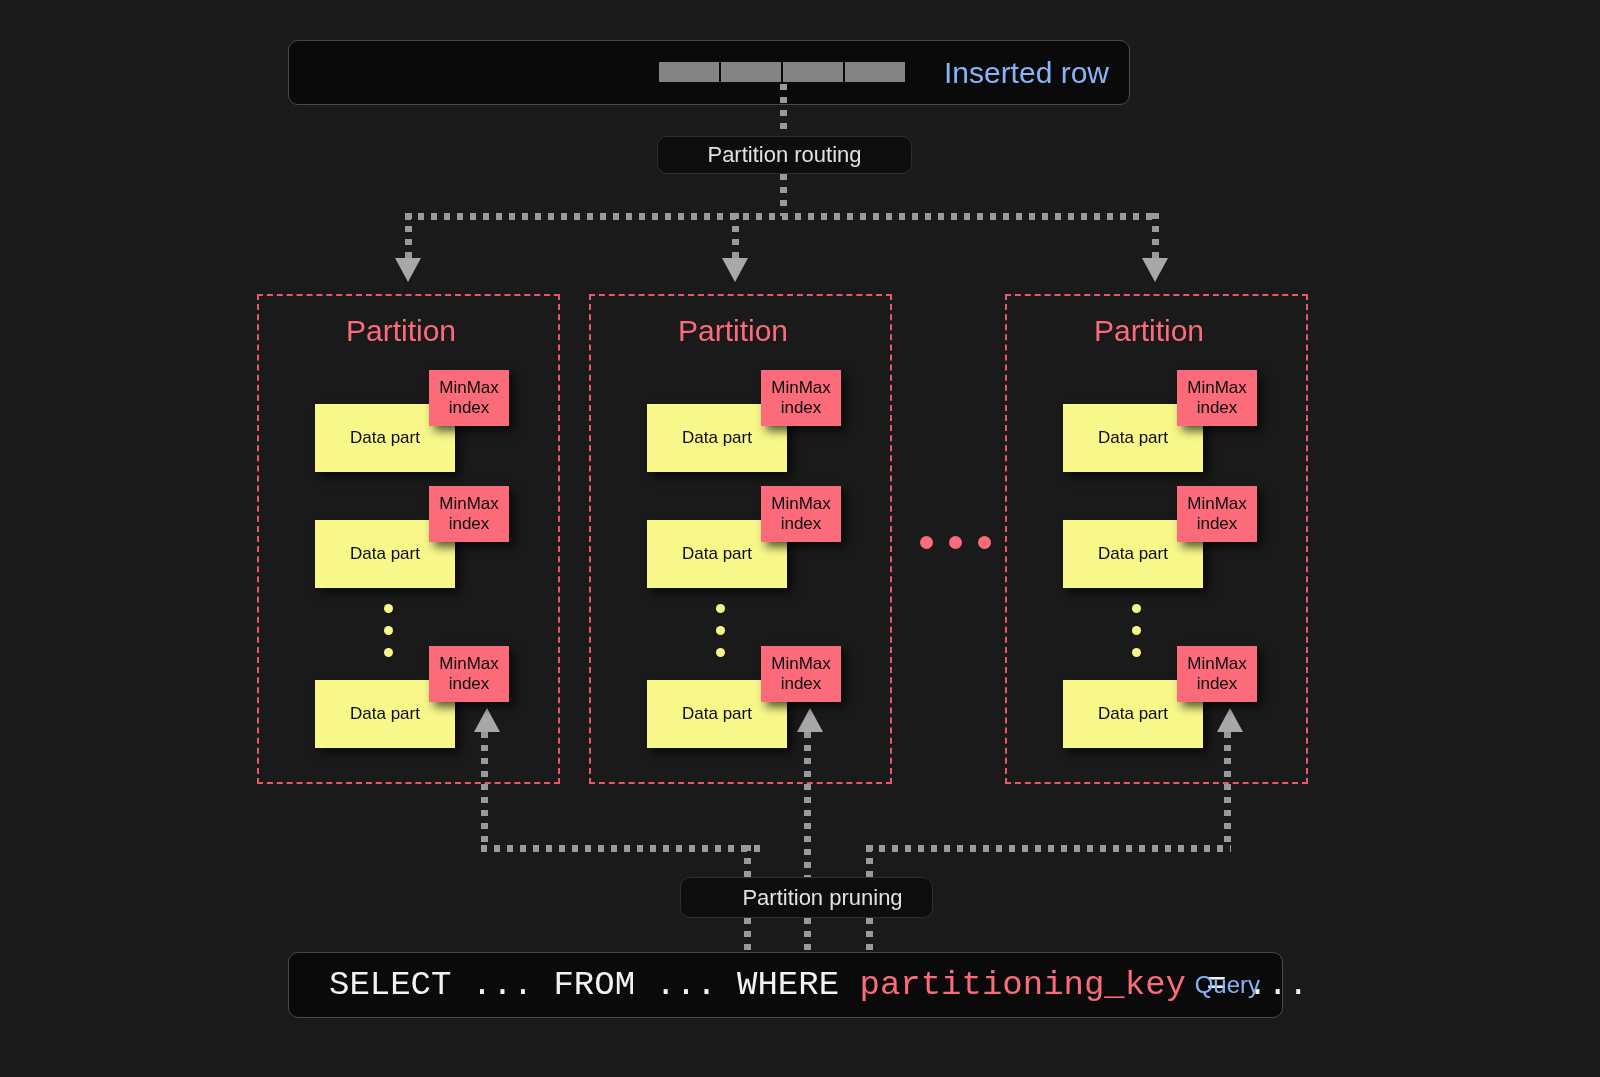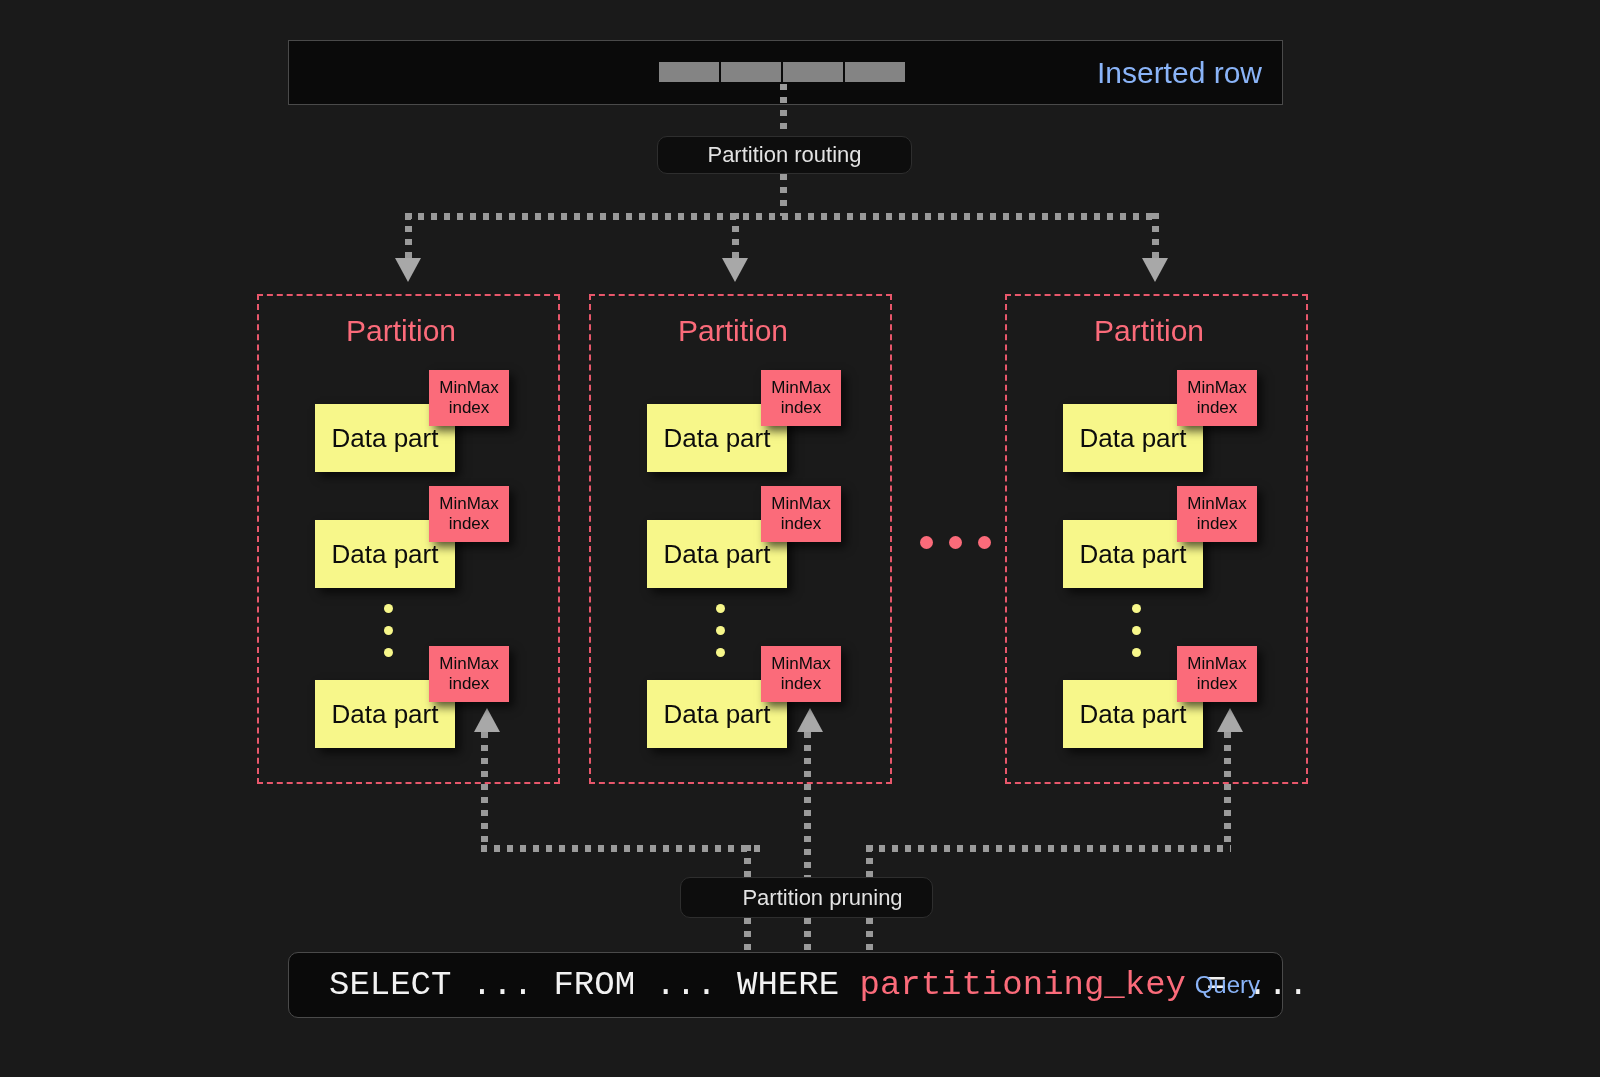--- a/index.html
+++ b/index.html
@@ -18,24 +18,24 @@
     position: absolute;
     left: 0; top: 0;
     width: 1600px;
     height: 1077px;
   }
 
   
   .rowbar {
     position: absolute;
     left: 288px; top: 40px;
-    width: 995px; height: 65px;
+    width: 842px; height: 65px;
     background: #0a0a0a;
     border: 1px solid #4a4a4a;
-    border-radius: 0;
+    border-radius: 10px;
     box-sizing: border-box;
   }
   .rowcells {
     position: absolute;
     left: 370px; top: 21px;
     display: flex;
     gap: 2px;
   }
   .rowcell {
     width: 60px;
@@ -142,21 +142,21 @@
 
   .data-part {
     position: absolute;
     left: 0; top: 34px;
     width: 140px; height: 68px;
     background: #f7f78a;
     display: flex;
     align-items: center;
     justify-content: center;
     color: #0c0c0c;
-    font-size: 26px;
+    font-size: 17px;
     box-shadow: 5px 5px 9px rgba(0,0,0,0.65);
     z-index: 4;
   }
   .minmax {
     position: absolute;
     left: 114px; top: 0;
     width: 80px; height: 56px;
     background: #fb6b7a;
     display: flex;
     flex-direction: column;

